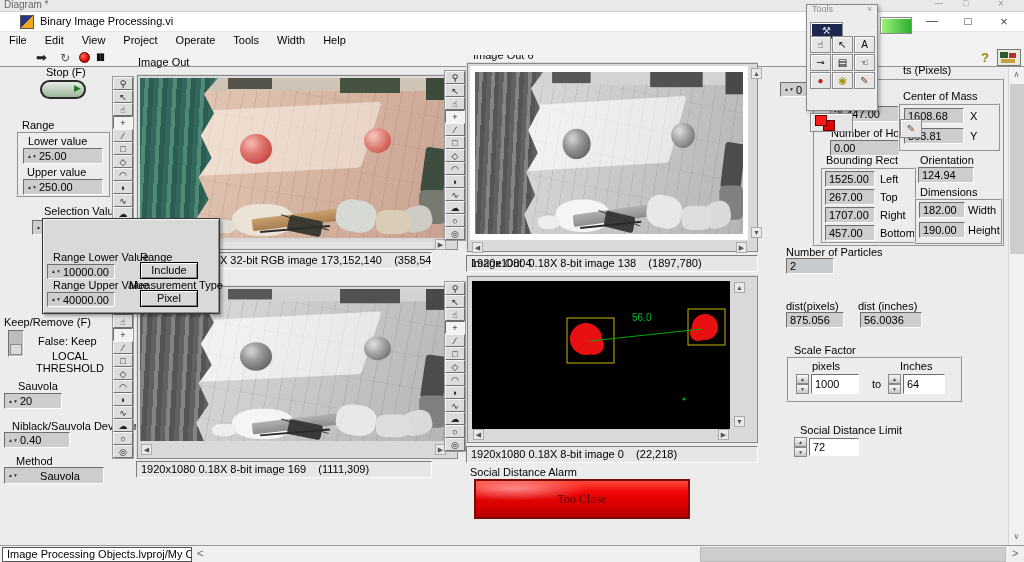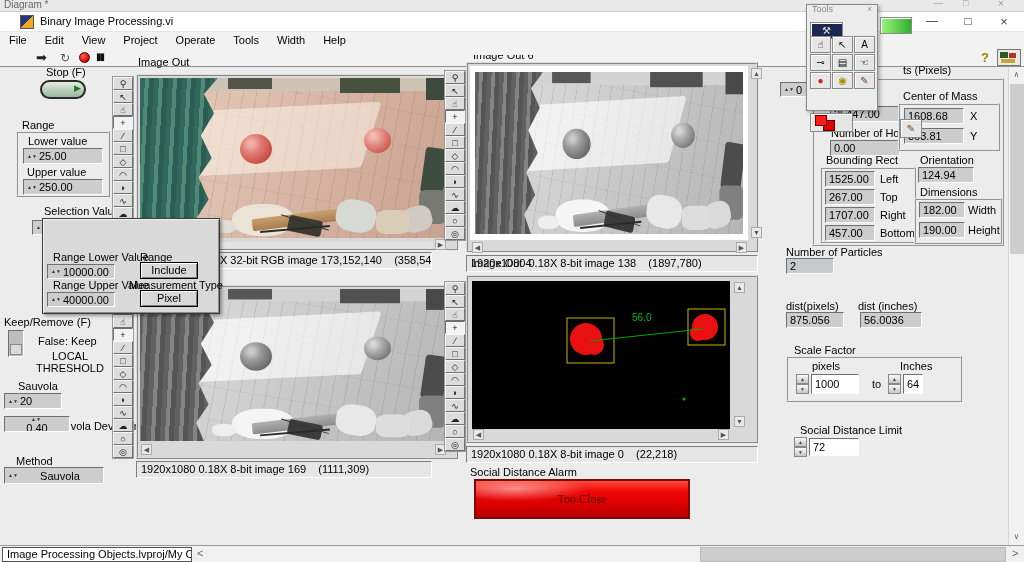--- a/index.html
+++ b/index.html
@@ -171,21 +171,21 @@
 <div class="lbl" style="left:28px;top:350px;width:84px;text-align:center;">
   <div>LOCAL</div>
   <div>THRESHOLD</div>
 </div>
 <span class="lbl" style="left:18px;top:380px;">Sauvola</span>
 <div class="fld" style="left:4px;top:393px;width:58px;">
   <span class="spin">▲▼</span>
   <span>20</span>
 </div>
 <span class="lbl" style="left:12px;top:420px;">Niblack/Sauvola Deviation Factor (0.2)</span>
-<div class="fld" style="left:4px;top:416px;width:66px;flex-direction:column;">
+<div class="fld" style="left:4px;top:432px;width:66px;">
   <span class="spin">▲▼</span>
   <span>0.40</span>
 </div>
 <span class="lbl" style="left:16px;top:455px;">Method</span>
 <div class="fld" style="left:4px;top:467px;width:100px;height:17px;">
   <span class="spin">▲▼</span>
   <span style="flex:1;text-align:center;">Sauvola</span>
 </div>
 
 <span class="lbl" style="left:138px;top:56px;">Image Out</span>
@@ -467,21 +467,21 @@
         <span>1000</span>
       </span>
   </div>
   <span class="lbl" style="left:84px;top:20px;">to</span>
   <span class="lbl" style="left:112px;top:2px;">Inches</span>
   <div class="abs" style="left:100px;top:16px;display:flex;align-items:center;">
     <span class="bigspin">
         <span>▲</span>
         <span>▼</span>
       </span>
-    <span class="fld wfld" style="position:static;width:20px;height:20px;">
+    <span class="fld wfld" style="position:static;width:42px;height:20px;">
         <span>64</span>
       </span>
   </div>
 </div>
 
 <span class="lbl" style="left:800px;top:424px;">Social Distance Limit</span>
 <div class="abs" style="left:794px;top:437px;display:flex;align-items:center;">
   <span class="bigspin">
       <span>▲</span>
       <span>▼</span>

